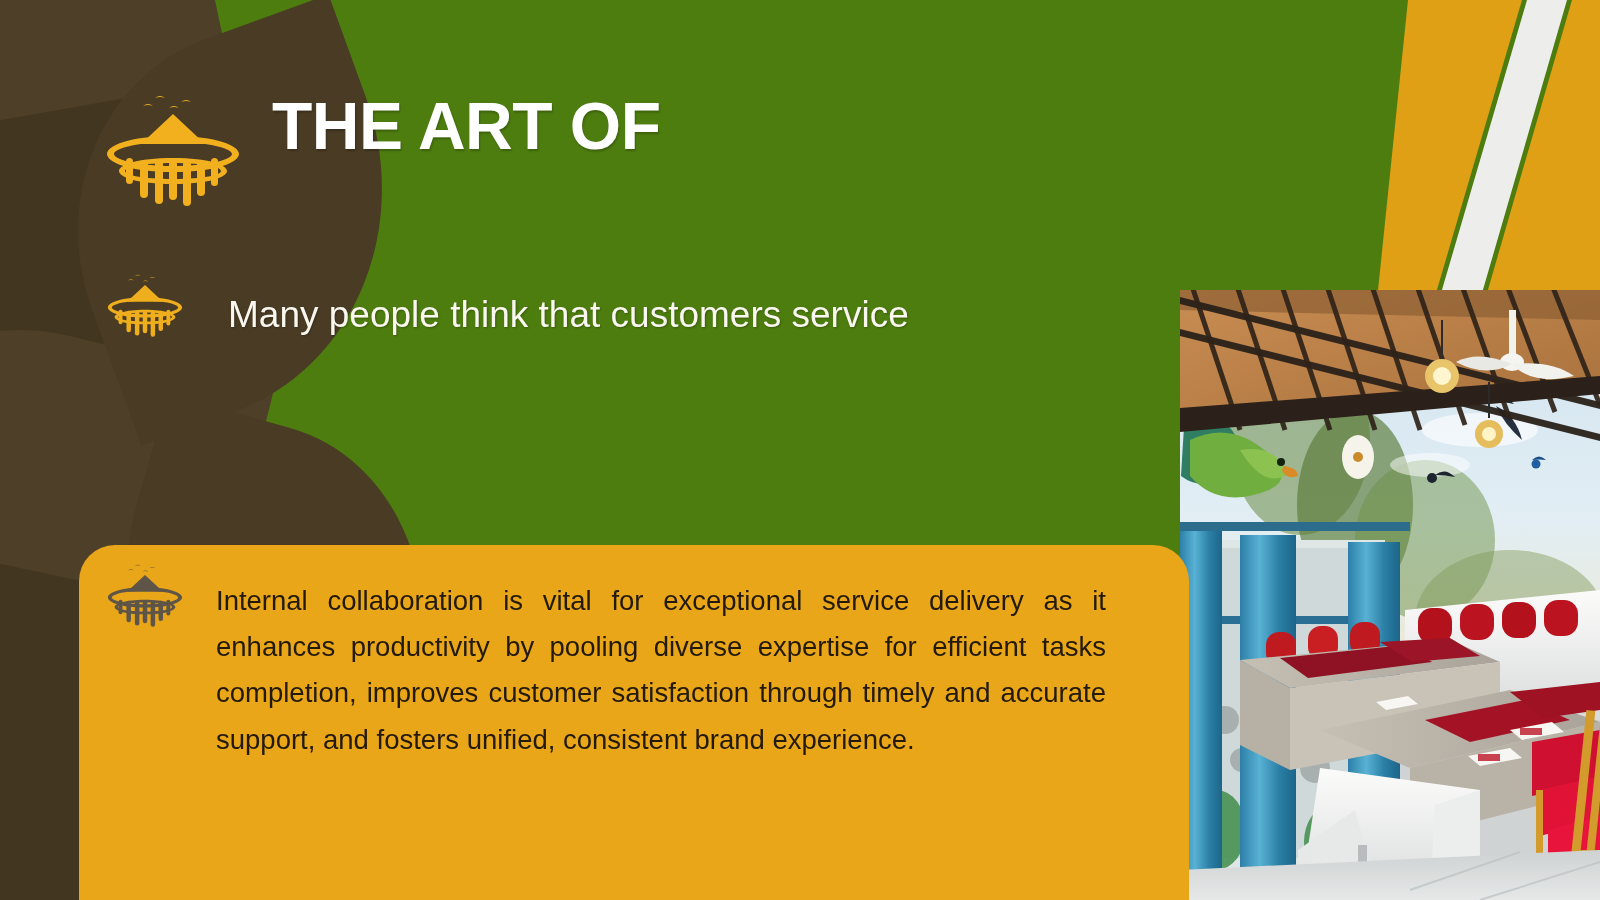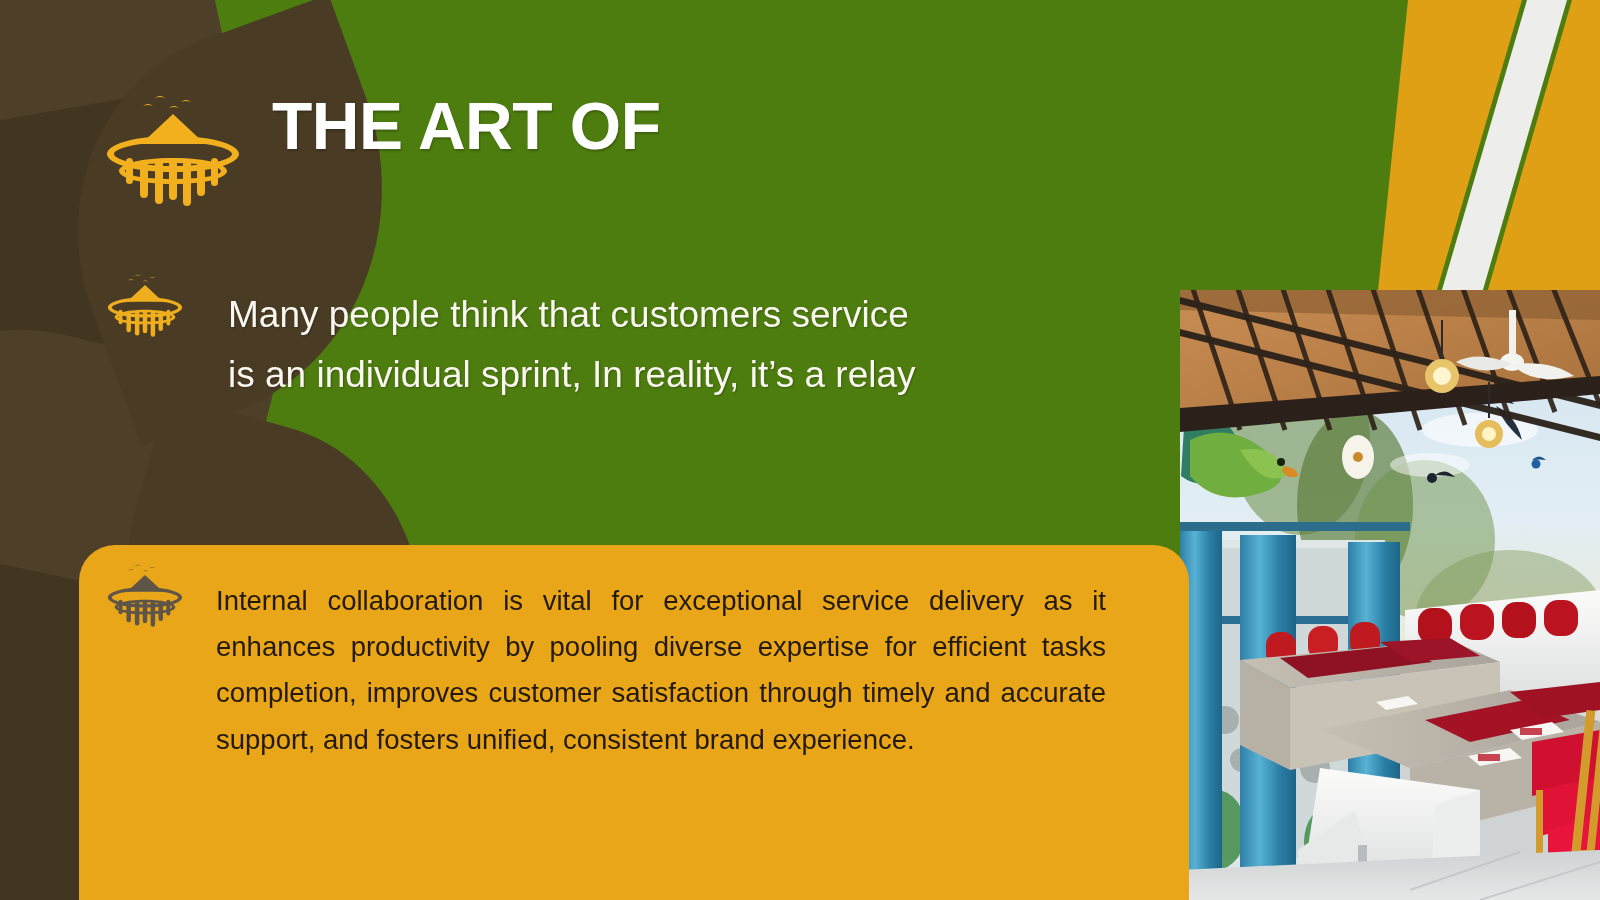--- a/index.html
+++ b/index.html
@@ -167,21 +167,20 @@
       </g>
     </svg>
   </div>
 
   <div class="title">
     <div>THE ART OF</div>
   </div>
 
   <div class="intro">
     <span>Many people think that customers service</span>
-    <span>is an individual sprint, In reality, it’s a relay</span>
   </div>
 
   <div class="photo">
     <svg width="420" height="610" viewBox="0 0 420 610" aria-hidden="true">
       <defs>
         <linearGradient id="skyG" x1="0" y1="0" x2="0" y2="1">
           <stop offset="0%" stop-color="#cfe2ef"></stop>
           <stop offset="55%" stop-color="#e2eef4"></stop>
           <stop offset="100%" stop-color="#f0e7c9"></stop>
         </linearGradient>

